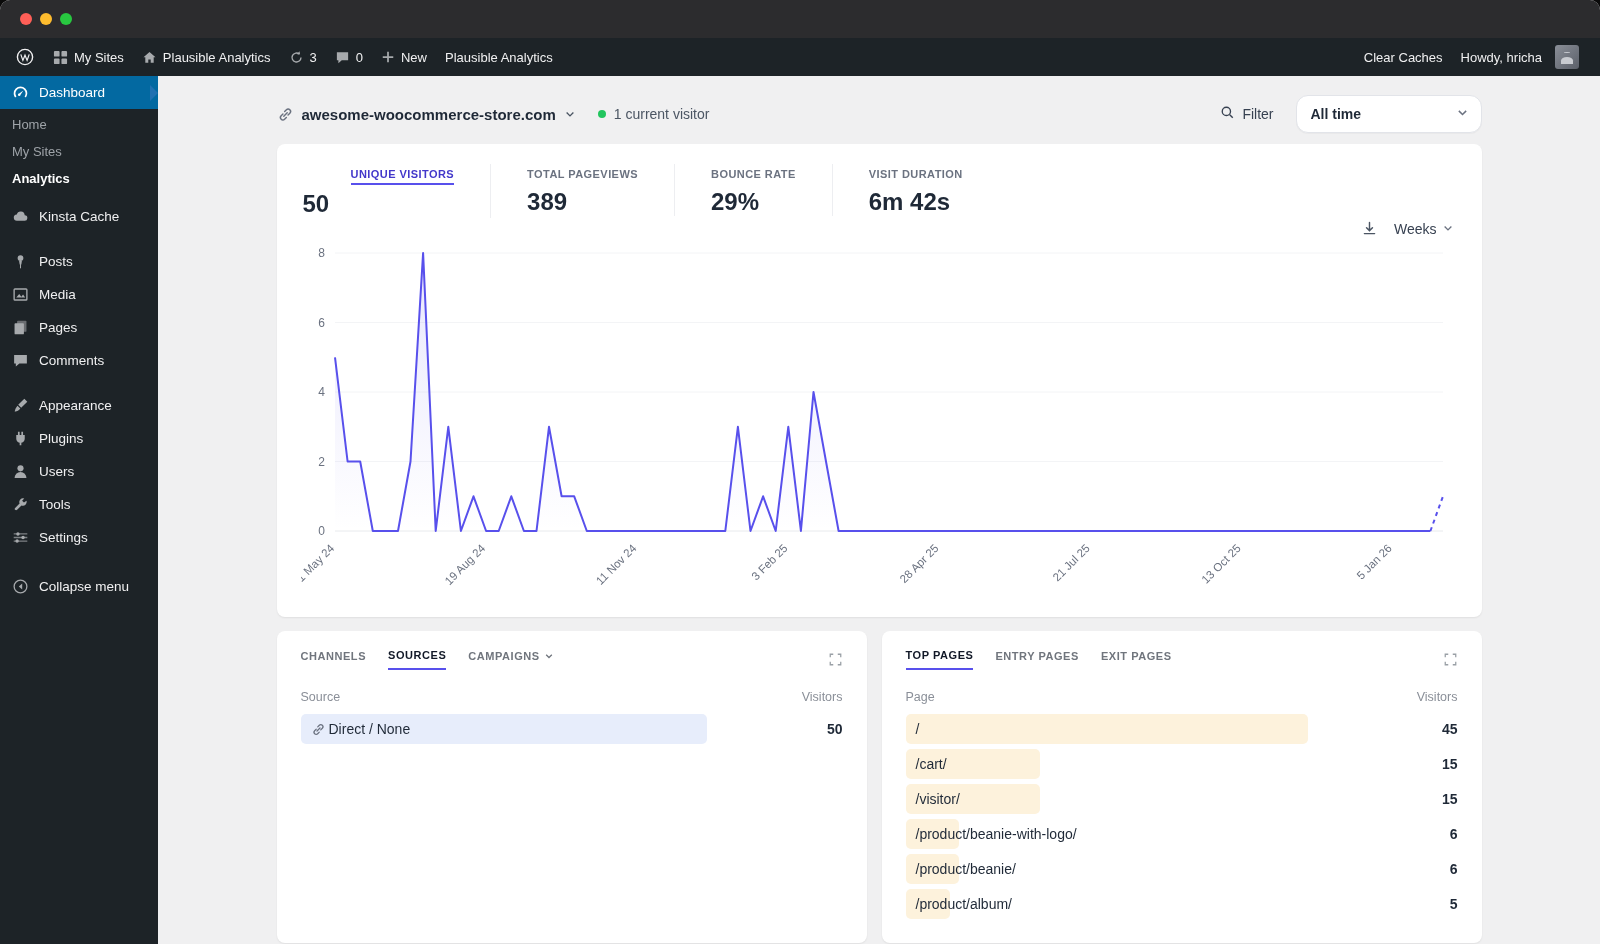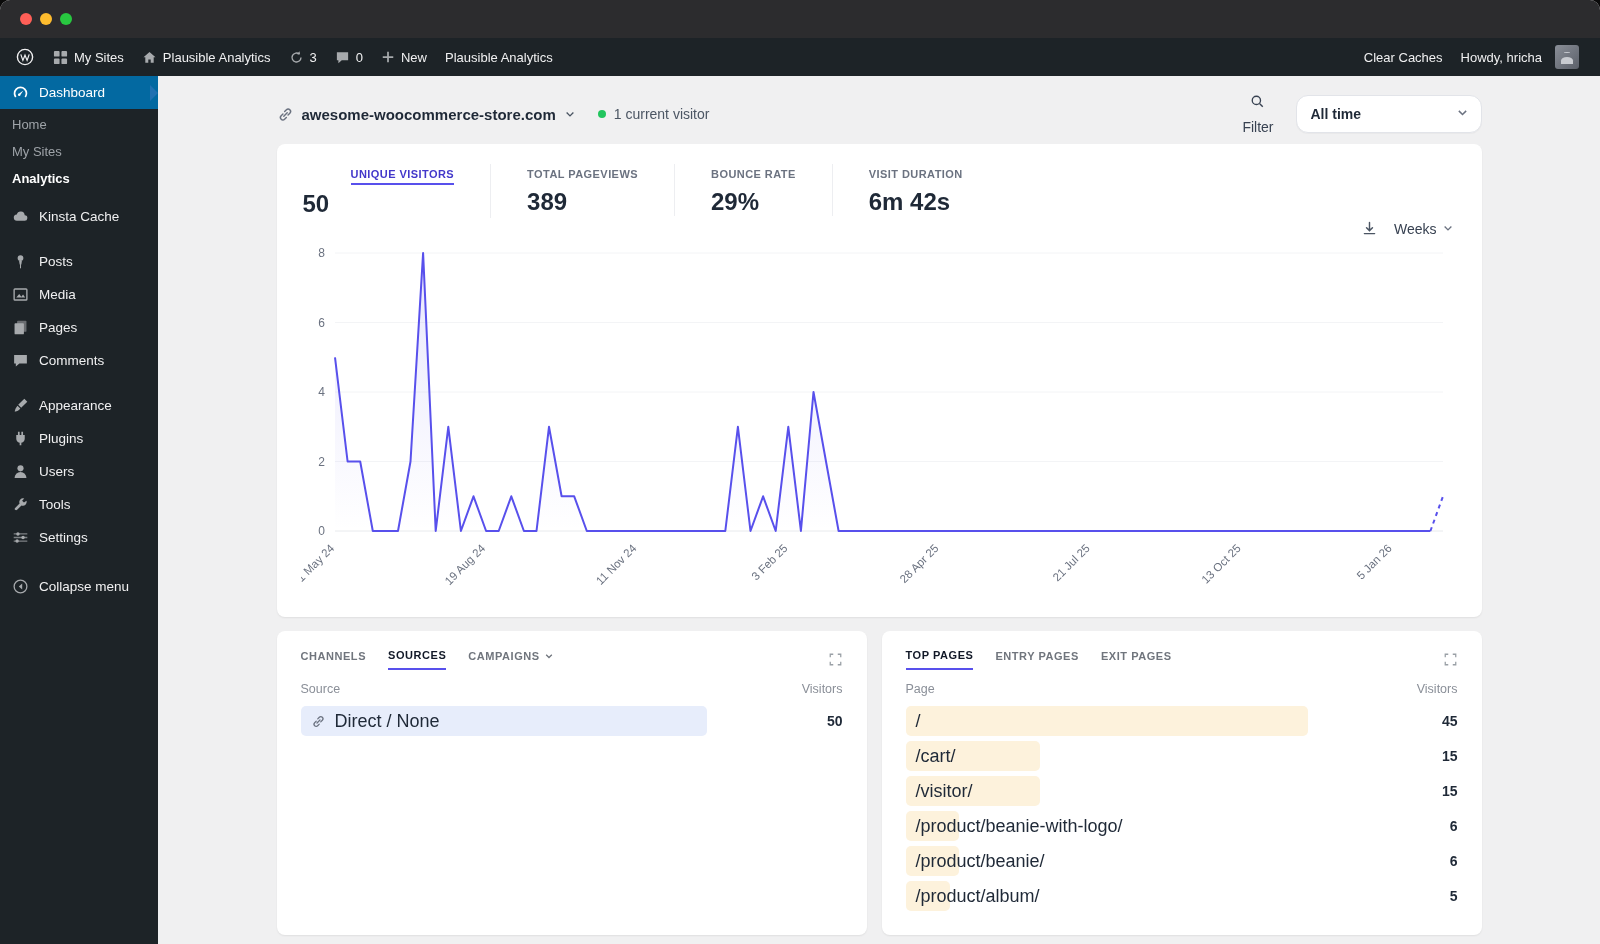--- a/index.html
+++ b/index.html
@@ -41,21 +41,21 @@
   .content { flex:1; overflow:hidden; background:#f0f0f1; }
   .container { width:1205px; margin:0 auto; padding-top:18px; }
 
   .topbar { display:flex; justify-content:space-between; align-items:center; height:40px; margin-bottom:10px; }
   .site-row { display:flex; align-items:center; gap:8px; }
   .site-domain { font-size:15px; font-weight:600; color:#1f2937; }
   .caret { color:#6b7280; display:flex; align-items:center; }
   .live-dot { width:8px; height:8px; border-radius:50%; margin-left:14px; }
   .visitors-now { font-size:14px; color:#4b5563; }
   .topbar-right { display:flex; align-items:center; gap:22px; }
-  .filter-btn { display:flex; align-items:center; gap:7px; font-size:14px; color:#374151; cursor:pointer;flex-direction:column; }
+  .filter-btn { display:flex; align-items:center; gap:7px; font-size:14px; color:#374151; cursor:pointer; }
   .range-select { width:186px; height:38px; background:#fff; border:1px solid #e2e4e9; border-radius:12px; display:flex; align-items:center; justify-content:space-between; padding:0 12px 0 14px; font-size:14px; font-weight:600; color:#1f2937; cursor:pointer; box-shadow:0 1px 1px rgba(0,0,0,.03); }
 
   .card { background:#fff; border-radius:8px; box-shadow:0 1px 2px rgba(0,0,0,.07); }
   .main-card { padding:20px 24px 10px; }
 
   .stats-row { display:flex; align-items:flex-start; }
   .stat { padding:0 36px; border-right:1px solid #edeef1; cursor:pointer; }
   .stat:first-child { padding-left:2px; }
   .stat:last-child { border-right:none; }
   .stat-label { font-size:11px; font-weight:700; letter-spacing:.04em; color:#6b7280; text-transform:uppercase; display:inline-block; padding-bottom:3px; }
@@ -67,26 +67,26 @@
   .icon-btn { color:#4b5563; cursor:pointer; display:flex; align-items:center; }
 
   .chart-wrap { margin-top:2px; }
 
   .cards-grid { display:grid; grid-template-columns:590px 600px; gap:15px; margin-top:14px; }
   .sub-card { padding:18px 24px 20px; }
   .card-head { display:flex; justify-content:space-between; align-items:center; }
   .tabs { display:flex; align-items:center; gap:22px; }
   .tab { font-size:11px; font-weight:700; letter-spacing:.05em; color:#70757d; text-transform:uppercase; cursor:pointer; padding-bottom:7px; display:flex; align-items:center; gap:4px; }
   .tab.active { color:#111827; border-bottom:2px solid #5850ec; }
-  .table-header { display:flex; justify-content:space-between; font-size:12.5px; color:#8a8f98; margin:12px 0 9px; }
+  .table-header { display:flex; justify-content:space-between; font-size:12.5px; color:#8a8f98; margin:20px 0 9px; }
   .trow { position:relative; height:32px; display:flex; align-items:center; justify-content:space-between; margin-bottom:3px; cursor:pointer; }
   .bar { position:absolute; left:0; top:1px; height:30px; border-radius:5px; z-index:0; }
   .src-bar { background:#e7edfb; }
   .pg-bar { background:#fdf2dc; }
-  .row-label { position:relative; z-index:1; padding-left:10px; font-size:18px; color:#1f2937; display:flex; align-items:center; gap:9px; white-space:nowrap; }
+  .row-label { position:relative; z-index:1; padding-left:10px; font-size:14px; color:#1f2937; display:flex; align-items:center; gap:3px; white-space:nowrap; }
   .row-value { position:relative; z-index:1; font-size:14px; font-weight:600; color:#1f2937; }
 </style>
 </head>
 <body>
 
 <div class="mac-window">
 
   <div class="titlebar">
     <span class="tl red"></span>
     <span class="tl yellow"></span>

